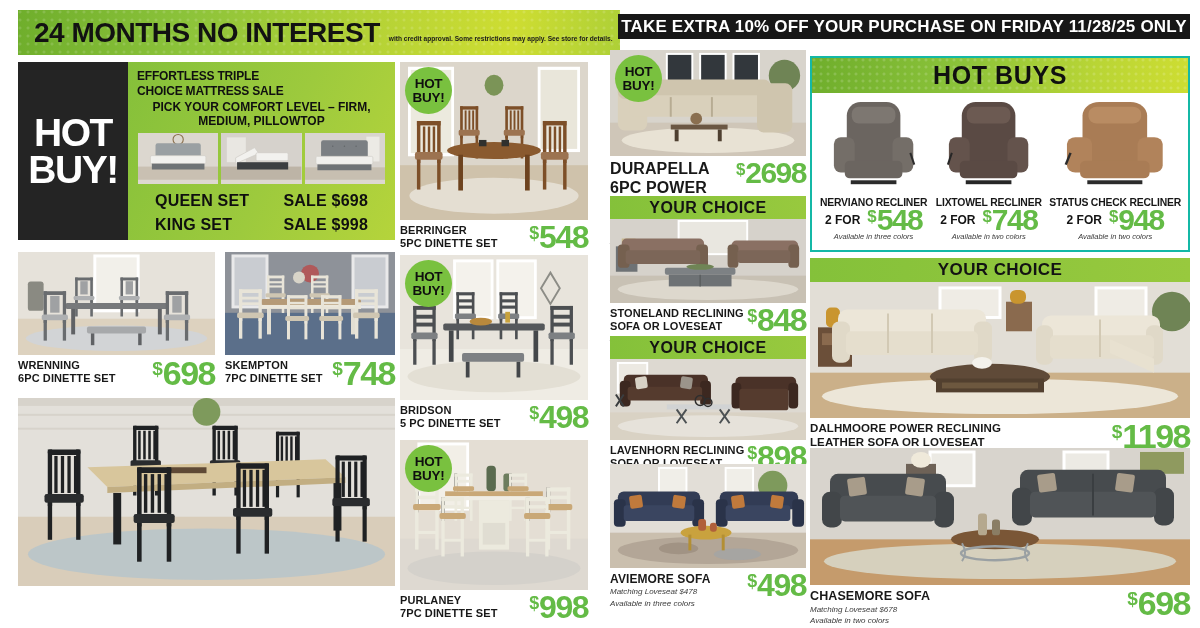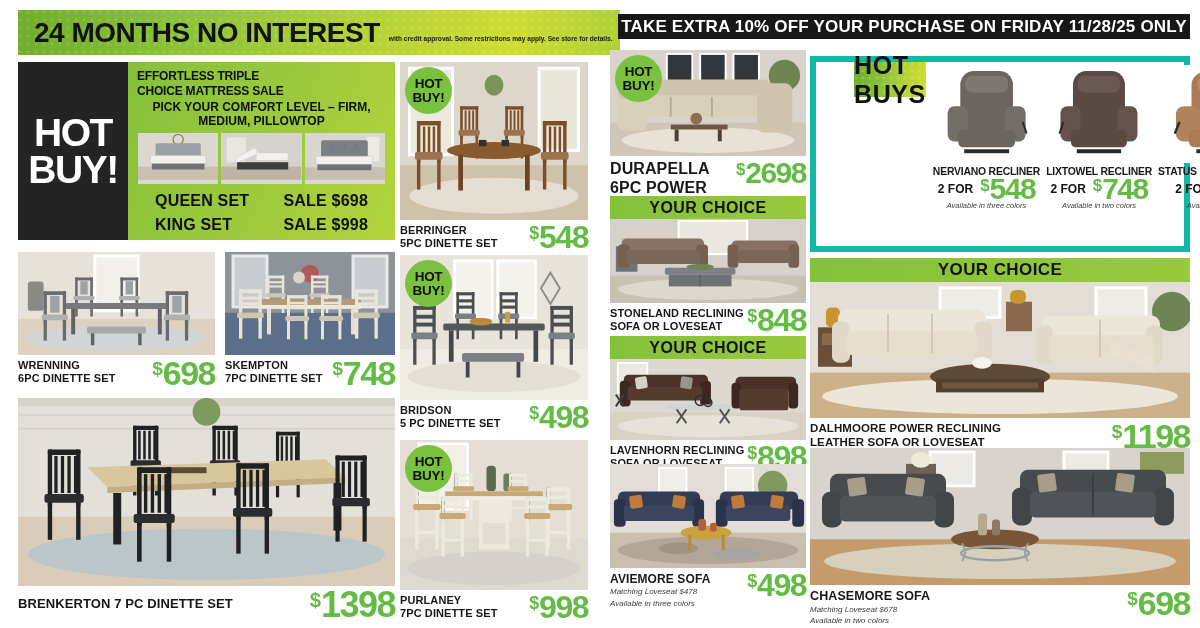--- a/index.html
+++ b/index.html
@@ -43,21 +43,21 @@
   .p30{font-size:30px;} .p32{font-size:32px;} .p34{font-size:34px;} .p36{font-size:36px;}
 
   .hotbadge{position:absolute;top:5px;left:5px;width:47px;height:47px;border-radius:50%;
     background:#79c13f;color:#0f0f0f;font-weight:800;display:flex;flex-direction:column;
     align-items:center;justify-content:center;line-height:1;font-size:13.5px;letter-spacing:-.3px;z-index:2;}
 
   .ychoice{display:flex;align-items:center;justify-content:center;font-size:16px;font-weight:800;
     letter-spacing:.4px;color:#131313;background:linear-gradient(90deg,#84c13a,#98c93e);}
 
   
-  .hbpanel{border:6px solid #14b8a6;background:#fff;box-sizing:border-box;display:flex;flex-direction:row;padding-left:38px;}
+  .hbpanel{border:2px solid #14b8a6;background:#fff;box-sizing:border-box;display:flex;flex-direction:column;}
   .hbhead{height:35px;display:flex;align-items:center;justify-content:center;
     font-size:25px;font-weight:800;letter-spacing:.6px;color:#101010;
     background-image:radial-gradient(circle at 2px 2px,rgba(255,255,255,.16) 1.2px,transparent 1.8px),
       linear-gradient(95deg,#6fae2c,#8cc33a 40%,#b9d535 75%,#cedd32);background-size:7px 7px,100% 100%;}
   .hbcols{flex:1;display:flex;padding:3px 4px 4px;}
   .hbcol{flex:1;display:flex;flex-direction:column;align-items:center;padding:0 3px;}
   .hbphoto{width:100%;height:98px;position:relative;overflow:hidden;}
   .hbphoto svg{position:absolute;inset:0;width:100%;height:100%;}
   .hbname{font-size:10.4px;font-weight:800;margin-top:3px;white-space:nowrap;letter-spacing:-.2px;color:#171717;}
   .twofor{display:flex;align-items:center;gap:7px;margin-top:-1px;}
@@ -340,26 +340,20 @@
           <polygon points="90,90 330,80 330,86 90,96" fill="#c2ae82"></polygon>
           <rect x="96" y="96" width="8" height="52" fill="#202224"></rect>
             <rect x="318" y="86" width="8" height="48" fill="#202224"></rect>
           <rect x="150" y="70" width="40" height="6" fill="#5f4a36"></rect>
           <use href="#chK" transform="translate(30,52) scale(1.1)"></use>
             <use href="#chK" transform="translate(120,70) scale(1.15)"></use>
           <use href="#chK" transform="translate(220,66) scale(1.1)"></use>
             <use href="#chK" transform="translate(320,58) scale(1.05)"></use>
         </svg>
       </div>
-      <div class="cap">
-        <div class="pname" style="font-size:13px;padding-top:6px;">
-          <span>BRENKERTON 7 PC DINETTE SET</span>
-        </div>
-        <div class="price p36"><span class="cur">$</span><span>1398</span></div>
-      </div>
     </article>
 
     <article class="abs" style="left:400px;top:440px;width:188px;">
       <div class="photo" style="height:150px;">
         <div class="hotbadge">
           <span>HOT</span>
           <span>BUY!</span>
         </div>
         <svg viewBox="0 0 200 152" preserveAspectRatio="none">
           <rect width="200" height="152" fill="#e4ded4"></rect>

